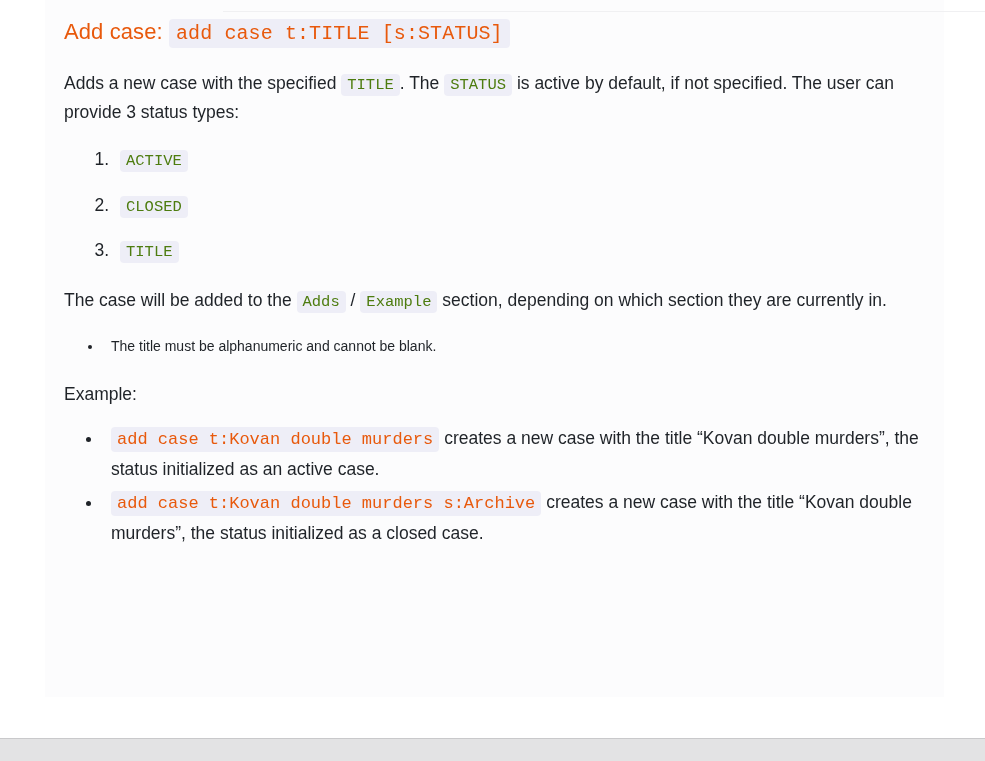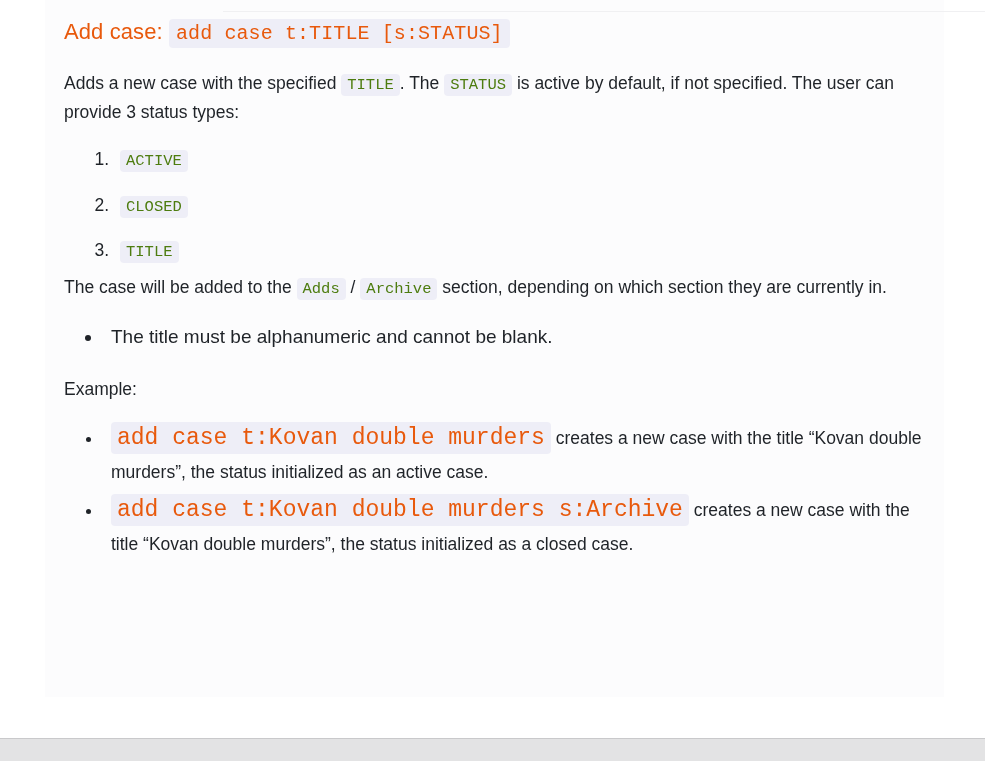--- a/index.html
+++ b/index.html
@@ -102,46 +102,46 @@
     font-size: 20px;
     padding: 3px 7px;
     color: #e8590c;
   }
   code.cmd-dark {
     font-size: 18.5px;
     padding: 3px 7px;
     color: #24292f;
   }
   code.example {
-    font-size: 23px;
+    font-size: 17px;
     padding: 3px 6px;
     color: #e8590c;
   }
 
   
   ol.status-list {
-    margin: 0 0 9px 0;
+    margin: 0 0 22px 0;
     padding-left: 50px;
     list-style: decimal;
   }
   ol.status-list > li {
     margin-bottom: 18px;
     font-size: 17.5px;
     line-height: 1.5;
     padding-left: 6px;
   }
   ol.status-list > li:last-child { margin-bottom: 0; }
 
   ul.bullets {
     margin: 0 0 22px 0;
     padding-left: 39px;
     list-style: disc;
   }
   ul.bullets > li {
-    font-size: 19px;
+    font-size: 14px;
     line-height: 1.62;
     padding-left: 8px;
     color: #1f2328;
   }
 
   ul.examples {
     margin: 0;
     padding-left: 39px;
     list-style: disc;
   }
@@ -168,21 +168,21 @@
       <h3 class="cmd-heading"><span>Add case:</span> <code class="cmd">add case t:TITLE [s:STATUS]</code></h3>
 
       <p class="para"><span>Adds a new case with the specified </span><code class="inline">TITLE</code><span>. The </span><code class="inline">STATUS</code><span> is active by default, if not specified. The user can provide 3 status types:</span></p>
 
       <ol class="status-list">
         <li><code class="inline">ACTIVE</code></li>
         <li><code class="inline">CLOSED</code></li>
         <li><code class="inline">TITLE</code></li>
       </ol>
 
-      <p class="para"><span>The case will be added to the </span><code class="inline">Adds</code><span> / </span><code class="inline">Archive</code><span> section, depending on which section they are currently in.</span></p>
+      <p class="para"><span>The case will be added to the </span><code class="inline">Adds</code><span> / </span><code class="inline">Example</code><span> section, depending on which section they are currently in.</span></p>
 
 
       <ul class="bullets">
         <li>The title must be alphanumeric and cannot be blank.</li>
       </ul>
 
       <p class="para tight">Example:</p>
 
       <ul class="examples">
         <li><code class="example">add case t:Kovan double murders</code><span> creates a new case with the title “Kovan double murders”, the status initialized as an active case.</span></li>

